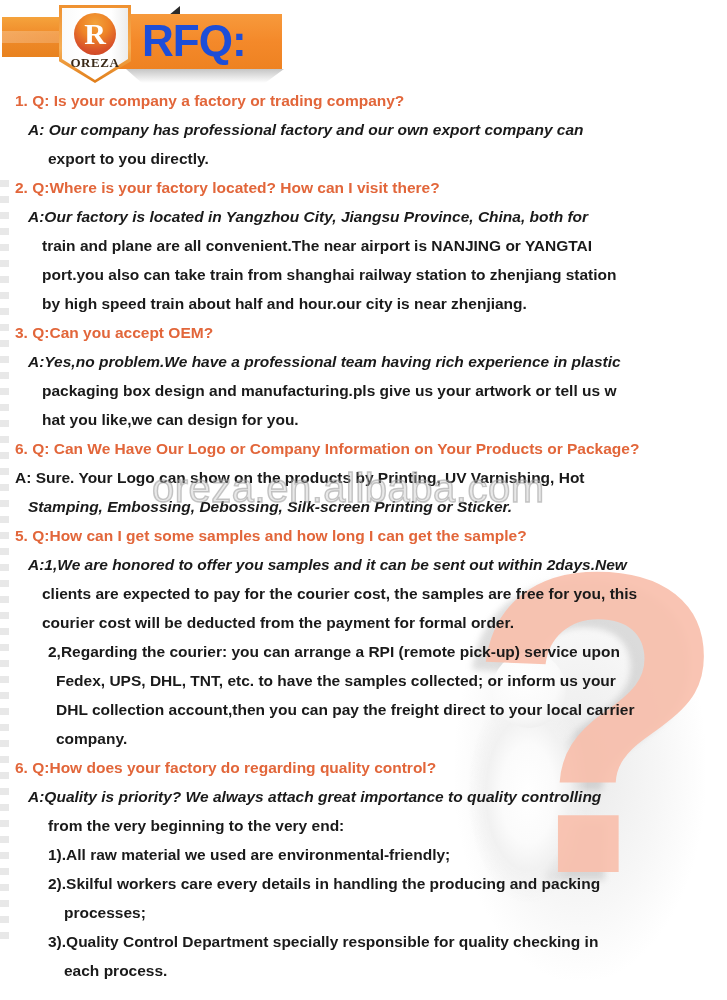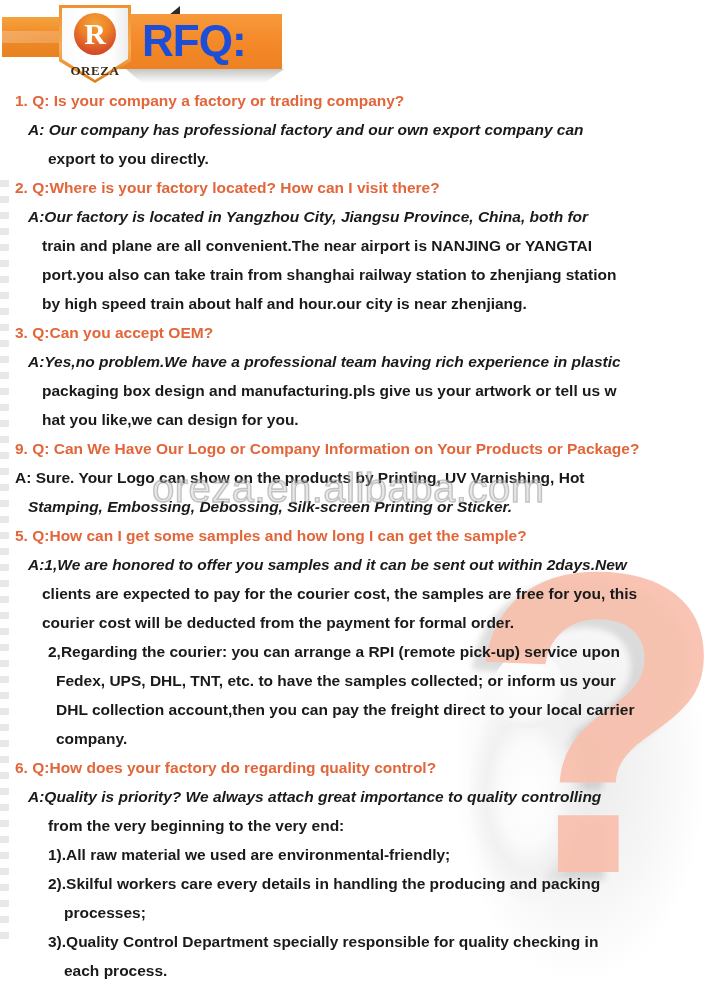--- a/index.html
+++ b/index.html
@@ -196,21 +196,21 @@
     color: #ffffff;
     font-family: "Liberation Serif", serif;
     font-weight: bold;
     font-size: 30px;
     line-height: 42px;
     text-align: center;
   }
   .logo-name {
     position: absolute;
     left: 0;
-    top: 58px;
+    top: 50px;
     width: 72px;
     text-align: center;
     font-family: "Liberation Serif", serif;
     font-size: 13px;
     font-weight: bold;
     letter-spacing: 0.6px;
     color: #3a2a18;
   }
 
   
@@ -294,21 +294,21 @@
       <div class="a-line ind-3">export to you directly.</div>
       <div class="q-line">2. Q:Where is your factory located? How can I visit there?</div>
       <div class="a-line ind-1">A:Our factory is located in Yangzhou City, Jiangsu Province, China, both for</div>
       <div class="a-line ind-2">train and plane are all convenient.The near airport is NANJING or YANGTAI</div>
       <div class="a-line ind-2">port.you also can take train from shanghai railway station to zhenjiang station</div>
       <div class="a-line ind-2">by high speed train about half and hour.our city is near zhenjiang.</div>
       <div class="q-line">3. Q:Can you accept OEM?</div>
       <div class="a-line ind-1">A:Yes,no problem.We have a professional team having rich experience in plastic</div>
       <div class="a-line ind-2">packaging box design and manufacturing.pls give us your artwork or tell us w</div>
       <div class="a-line ind-2">hat you like,we can design for you.</div>
-      <div class="q-line">9. Q: Can We Have Our Logo or Company Information on Your Products or Package?</div>
+      <div class="q-line">6. Q: Can We Have Our Logo or Company Information on Your Products or Package?</div>
       <div class="a-line ind-0">A: Sure. Your Logo can show on the products by Printing, UV Varnishing, Hot</div>
       <div class="a-line ind-1">Stamping, Embossing, Debossing, Silk-screen Printing or Sticker.</div>
       <div class="q-line">5. Q:How can I get some samples and how long I can get the sample?</div>
       <div class="a-line ind-1">A:1,We are honored to offer you samples and it can be sent out within 2days.New</div>
       <div class="a-line ind-2">clients are expected to pay for the courier cost, the samples are free for you, this</div>
       <div class="a-line ind-2">courier cost will be deducted from the payment for formal order.</div>
       <div class="a-line ind-3">2,Regarding the courier: you can arrange a RPI (remote pick-up) service upon</div>
       <div class="a-line ind-4">Fedex, UPS, DHL, TNT, etc. to have the samples collected; or inform us your</div>
       <div class="a-line ind-4">DHL collection account,then you can pay the freight direct to your local carrier</div>
       <div class="a-line ind-4">company.</div>

